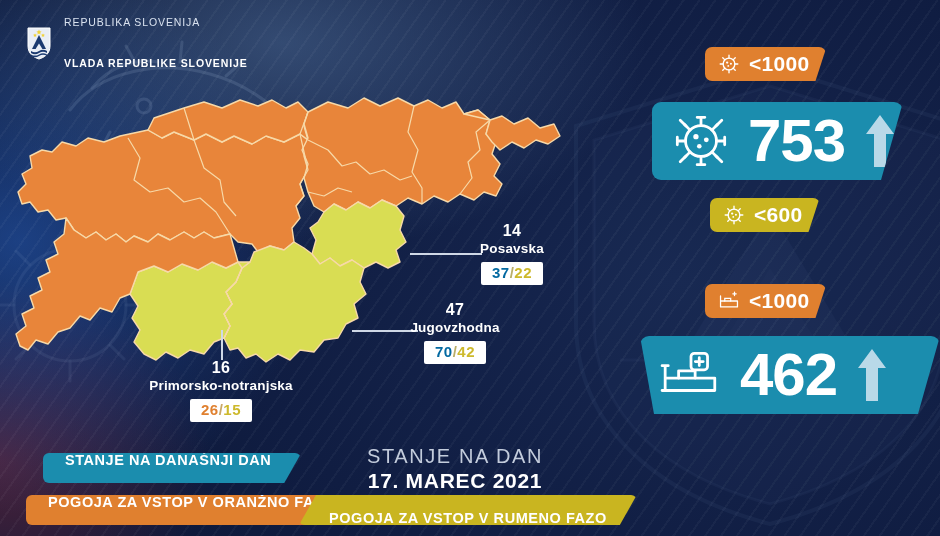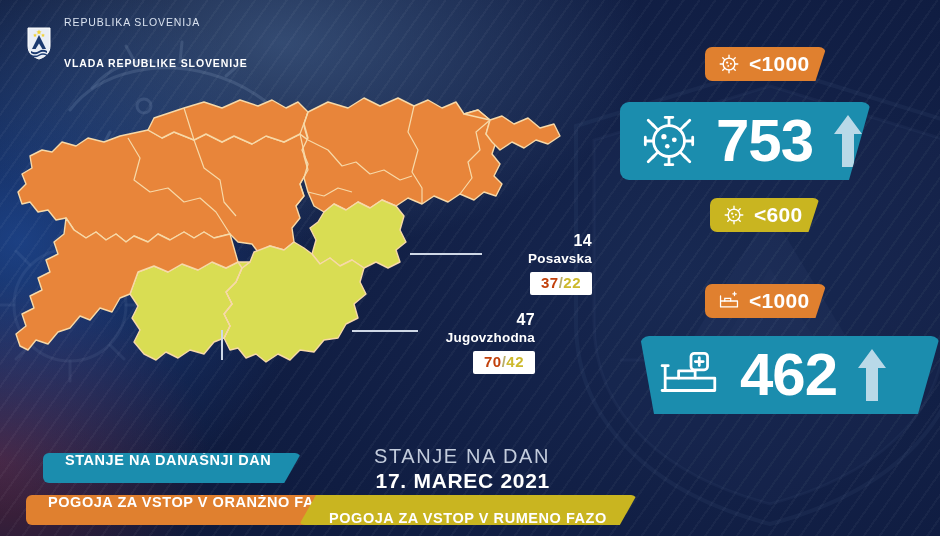--- a/index.html
+++ b/index.html
@@ -46,29 +46,29 @@
   .gov-l2{ color:#ffffff; font-size:10.5px; letter-spacing:.9px; font-weight:bold; line-height:13px;margin-top:28px;}
 
   
   #map{ position:absolute; left:8px; top:92px; width:560px; height:300px; }
 
   
   .leader{ position:absolute; background:#cfd8e6; height:1.5px; }
   .leader-v{ position:absolute; background:#cfd8e6; width:1.5px; }
 
   
-  .callout{ position:absolute; text-align:right;margin-top:10px; }
+  .callout{ position:absolute; text-align:center; }
   .callout .num{ color:#ffffff; font-size:16px; font-weight:bold; line-height:19px; letter-spacing:.3px;}
   .callout .nm{ color:#ffffff; font-size:13.5px; font-weight:bold; line-height:18px; letter-spacing:.2px;}
   .ratio{
     display:inline-block; background:#ffffff; border-radius:2px;
     padding:2px 11px 3px 11px; margin-top:4px;
     font-size:15px; font-weight:bold; letter-spacing:.5px; line-height:18px;
   }
-  .ratio .a{ color:#c2410c; }
+  .ratio .a{ color:#0369a1; }
   .ratio .sep{ color:#b9ae6a; }
   .ratio .b{ color:#cdb92c; }
   .ratio.mix .a{ color:#e0802f; }
   .ratio.mix .sep{ color:#c9a86a; }
 
   
   .thr{
     position:absolute; display:flex; align-items:center; gap:9px;
     height:34px; padding:0 17px 0 13px;
     border-radius:7px;
@@ -97,21 +97,21 @@
     position:absolute; display:flex; align-items:center;
     height:30px; color:#fff; font-size:14.5px; font-weight:bold;
     letter-spacing:.55px; padding:0 30px 16px 22px;
     border-radius:6px;
   }
   .ribbon.teal{ background:#1b8dae; clip-path:polygon(0 0, 100% 0, calc(100% - 17px) 100%, 0 100%); }
   .ribbon.orange{ background:#e0802f; clip-path:polygon(0 0, 100% 0, calc(100% - 17px) 100%, 0 100%); }
   .ribbon.yellow{ background:#c9b520; clip-path:polygon(17px 0, 100% 0, calc(100% - 17px) 100%, 0 100%); padding:16px 30px 0 30px;}
 
   
-  #dateblock{ position:absolute; left:360px; top:444px; text-align:right; width:190px; }
+  #dateblock{ position:absolute; left:360px; top:444px; text-align:center; width:190px; }
   #dateblock .d1{ color:#c3ccdc; font-size:20px; font-weight:300; letter-spacing:1.6px; line-height:24px;}
   #dateblock .d2{ color:#ffffff; font-size:21px; font-weight:bold; letter-spacing:.7px; line-height:26px;}
 </style>
 </head>
 <body>
 
 <div id="stage">
 
   <div id="stripes"></div>
 
@@ -227,37 +227,42 @@
     <div class="nm">Posavska</div>
     <div class="ratio"><span class="a">37</span><span class="sep">/</span><span class="b">22</span></div>
   </div>
 
   <div class="callout" style="left:375px; top:300px; width:160px;">
     <div class="num">47</div>
     <div class="nm">Jugovzhodna</div>
     <div class="ratio"><span class="a">70</span><span class="sep">/</span><span class="b">42</span></div>
   </div>
 
+  <div class="callout" style="left:121px; top:358px; width:200px;">
+    <div class="num">16</div>
+    <div class="nm">Primorsko-notranjska</div>
+    <div class="ratio mix"><span class="a">26</span><span class="sep">/</span><span class="b">15</span></div>
+  </div>
 
   <div class="thr orange" style="left:705px; top:47px;">
     <svg width="22" height="22" viewBox="0 0 24 24">
       <g fill="none" stroke="#fff" stroke-width="1.5" stroke-linecap="round">
         <circle cx="12" cy="12" r="6.4"></circle>
         <path d="M12 5.6V2.4M12 18.4v3.2M5.6 12H2.4M18.4 12h3.2M7.5 7.5 5.2 5.2M16.5 16.5l2.3 2.3M16.5 7.5l2.3-2.3M7.5 16.5l-2.3 2.3"></path>
       </g>
       <g fill="#fff">
           <circle cx="10" cy="10.4" r="1.25"></circle>
           <circle cx="14.1" cy="11.6" r="1.1"></circle>
           <circle cx="11.2" cy="14.1" r="1"></circle>
         </g>
     </svg>
     <span class="lbl">&lt;1000</span>
   </div>
 
-  <div class="bigstat s1" style="left:620px; top:102px; width:251px;">
+  <div class="bigstat s1" style="left:652px; top:102px; width:251px;">
     <svg class="ico" width="58" height="58" viewBox="0 0 24 24">
       <g fill="none" stroke="#fff" stroke-width="1.15" stroke-linecap="round">
         <circle cx="12" cy="12" r="6.4"></circle>
         <path d="M12 5.6V2.2M12 18.4v3.4M5.6 12H2.2M18.4 12h3.4M7.5 7.5 5.1 5.1M16.5 16.5l2.4 2.4M16.5 7.5l2.4-2.4M7.5 16.5l-2.4 2.4"></path>
         <path d="M10.4 2.2h3.2M10.4 21.8h3.2M2.2 10.4v3.2M21.8 10.4v3.2"></path>
         <path d="M3.4 3.4 5.8 5.8M18.2 18.2l2.4 2.4M20.6 3.4 18.2 5.8M5.8 18.2 3.4 20.6"></path>
       </g>
       <g fill="#fff">
           <circle cx="9.9" cy="10.2" r="1.1"></circle>
           <circle cx="14.2" cy="11.5" r="1"></circle>

